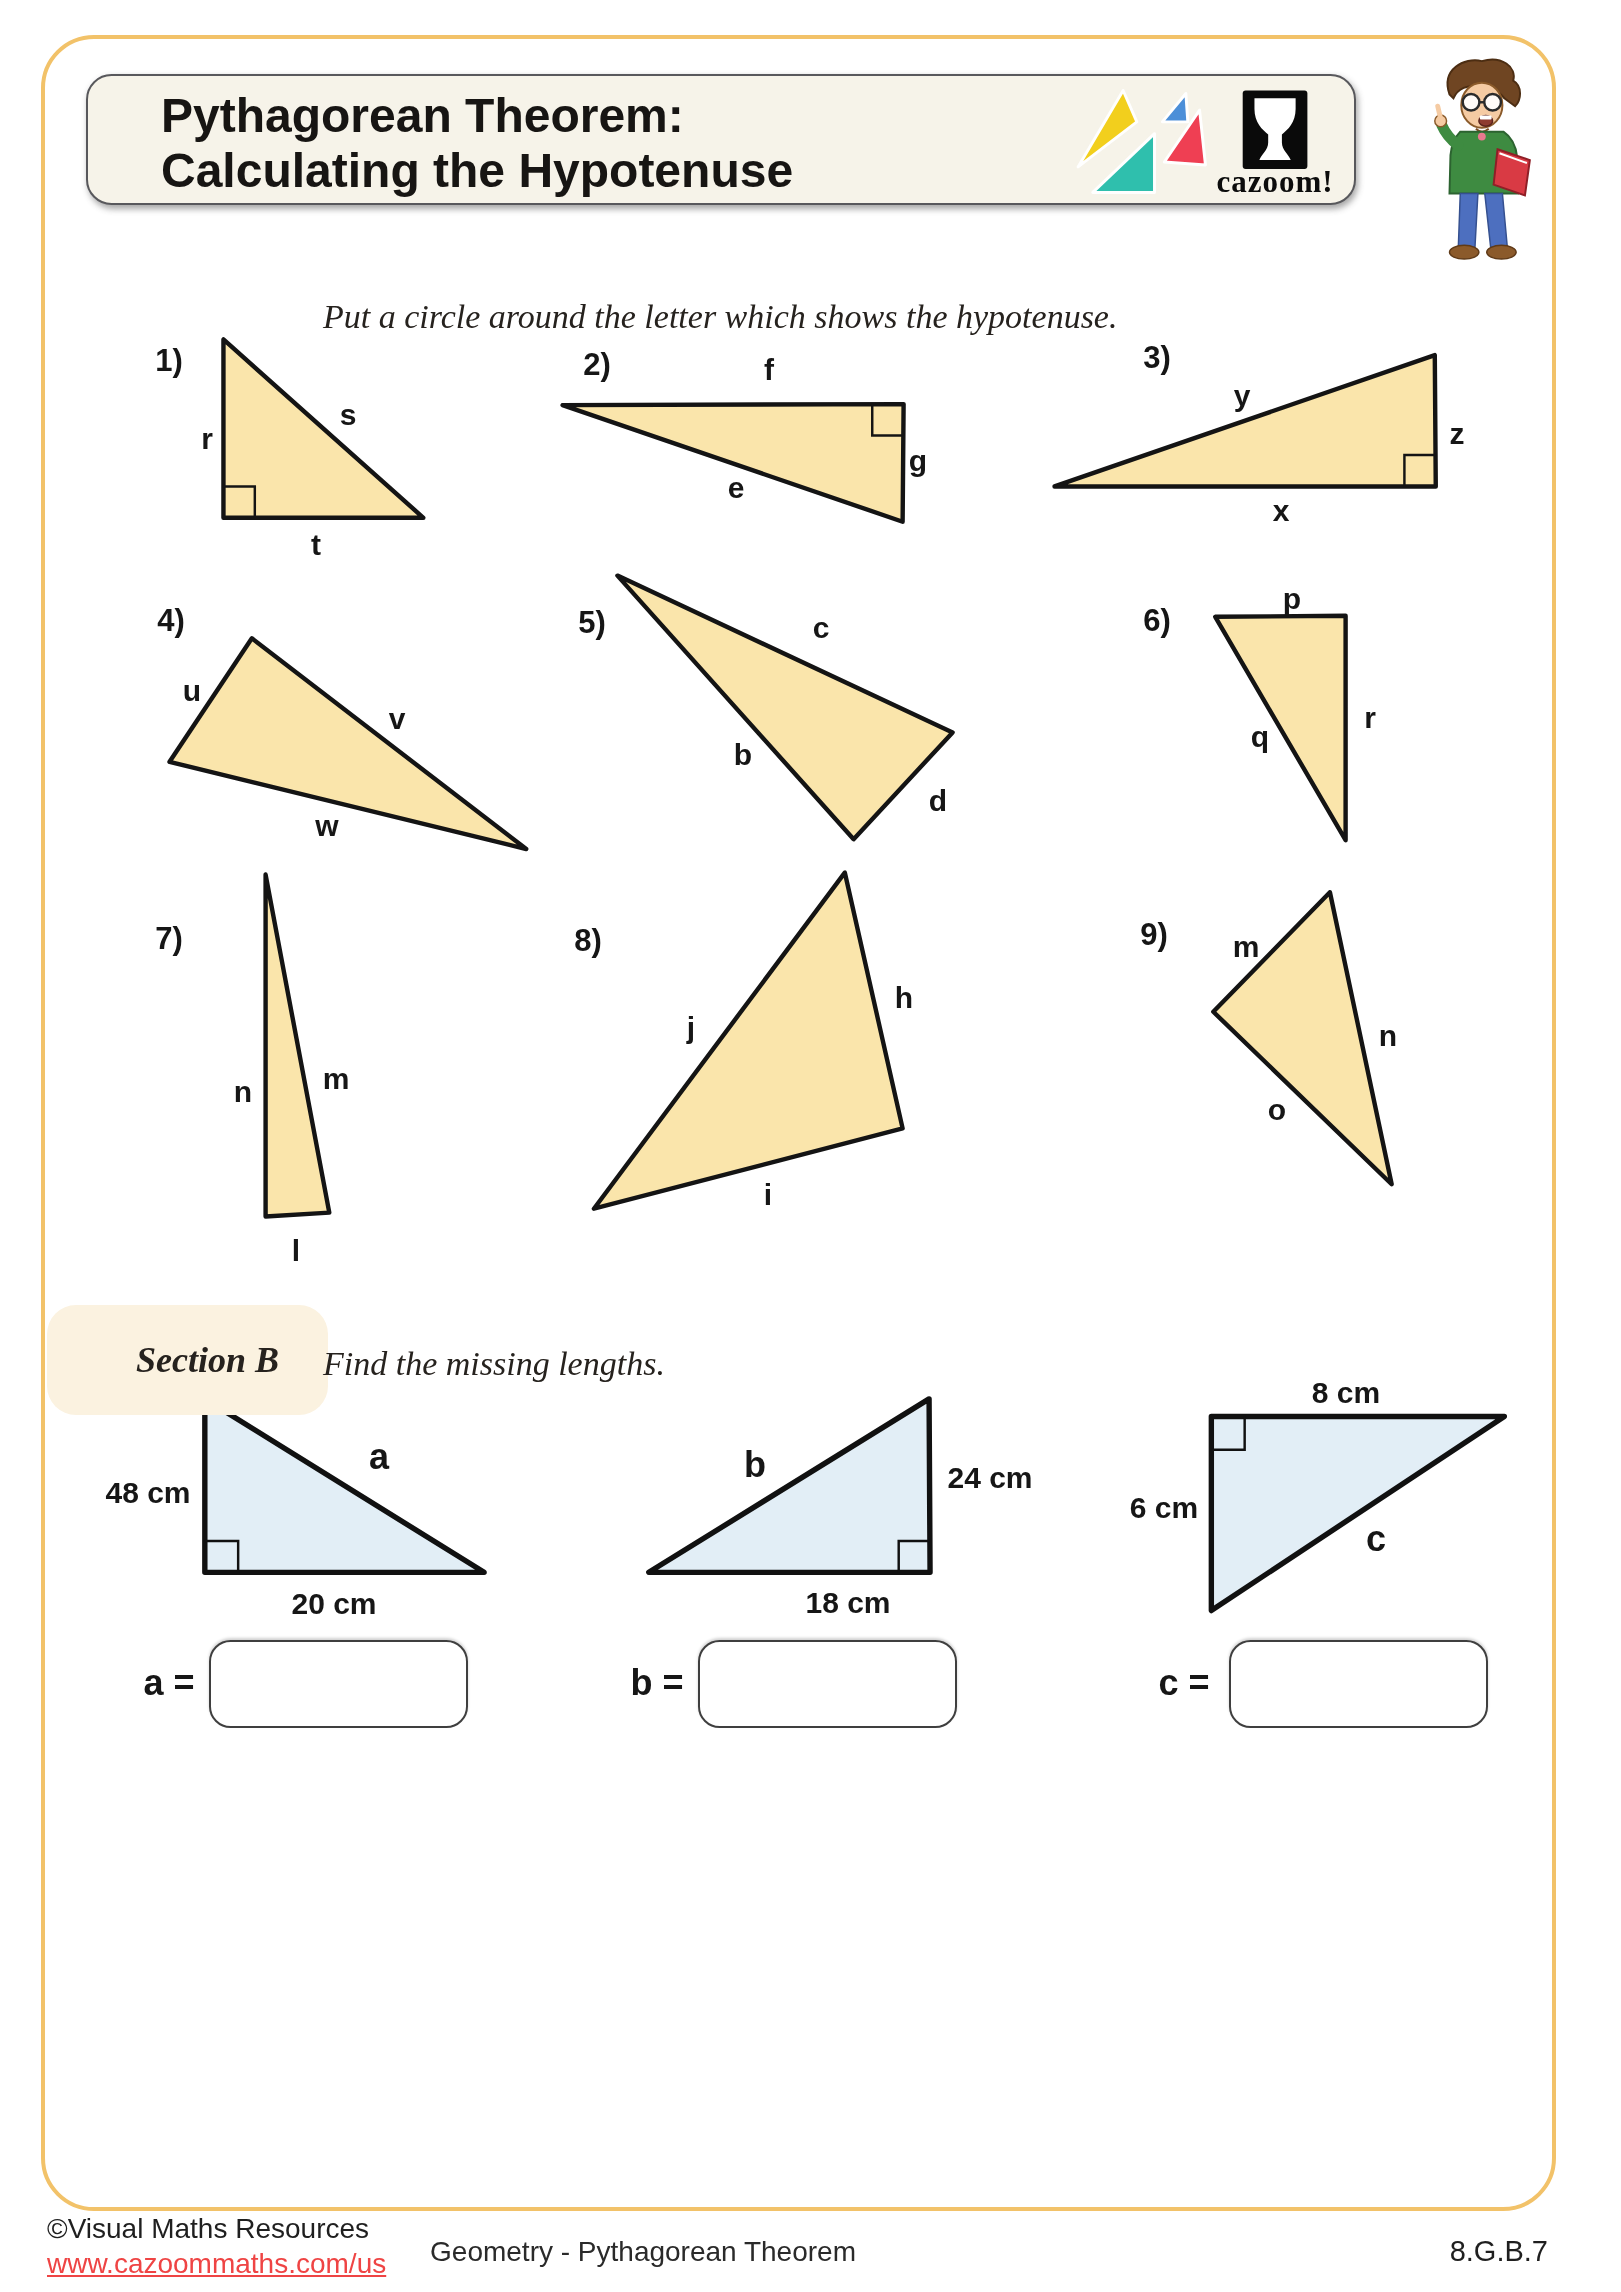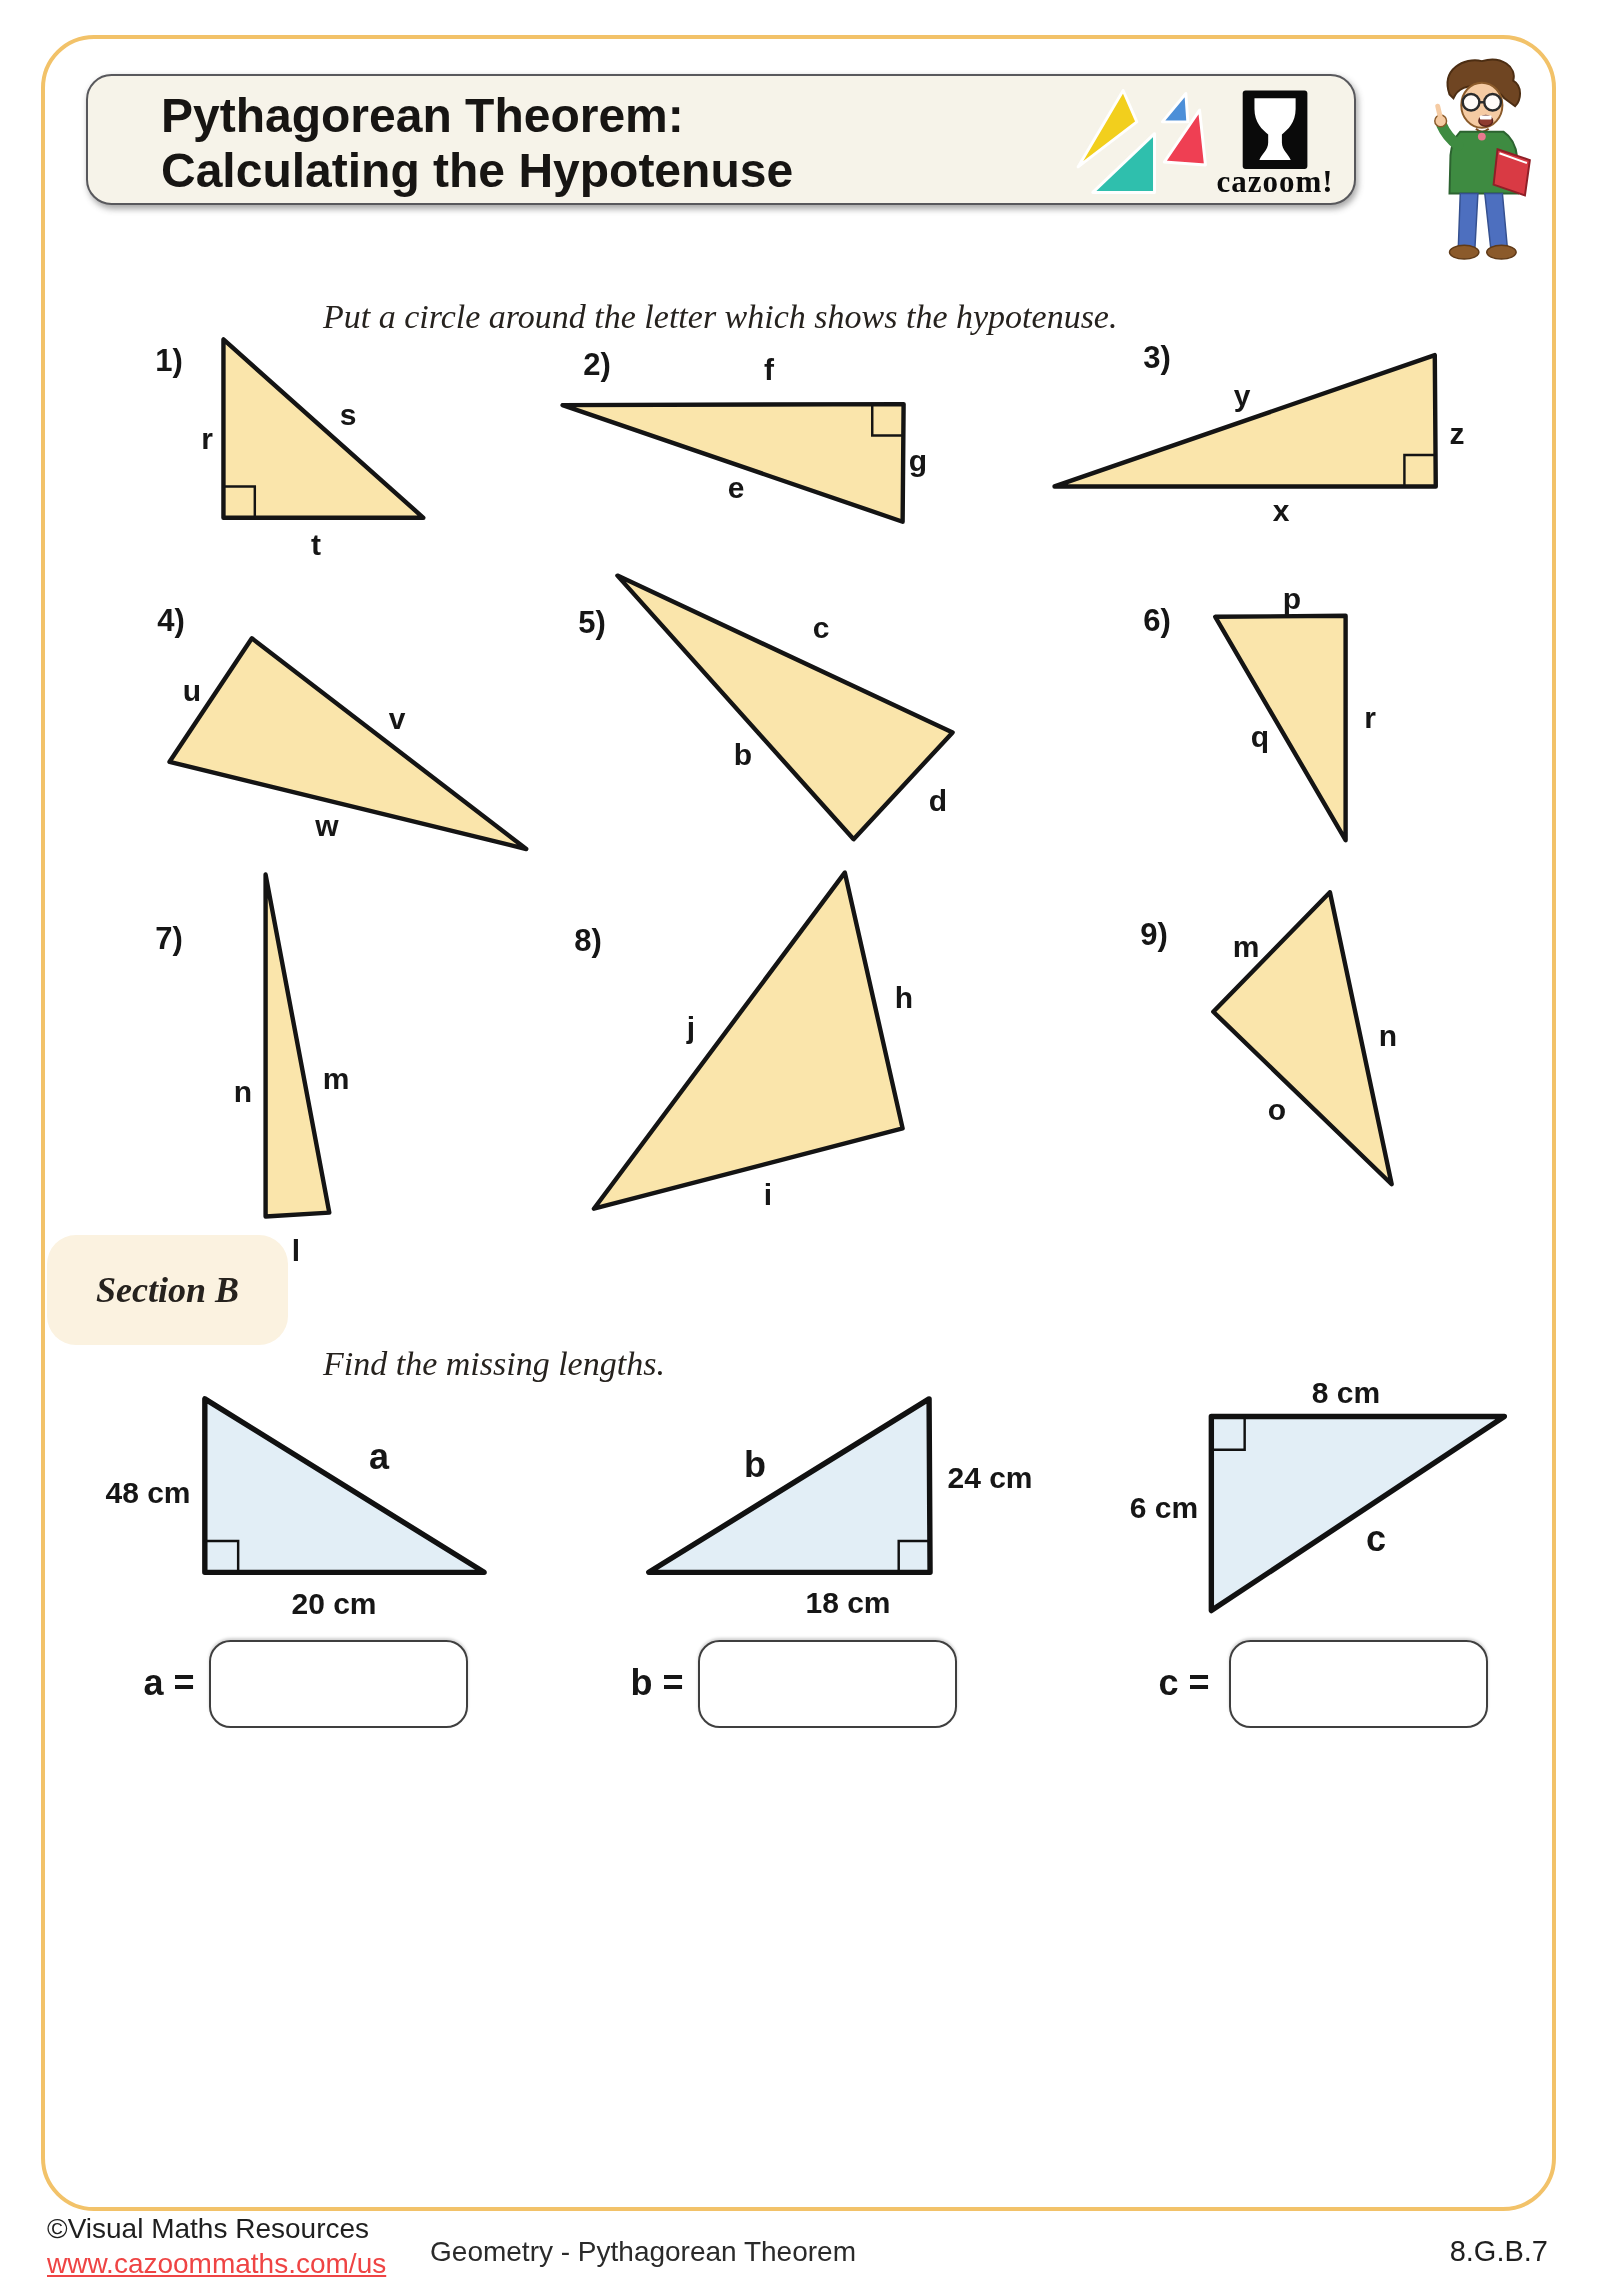--- a/index.html
+++ b/index.html
@@ -162,21 +162,21 @@
   <div class="lbl" style="left:296px;top:1251px;">l</div>
 
   <div class="lbl" style="left:691px;top:1028px;">j</div>
   <div class="lbl" style="left:904px;top:998px;">h</div>
   <div class="lbl" style="left:768px;top:1195px;">i</div>
 
   <div class="lbl" style="left:1246px;top:947px;">m</div>
   <div class="lbl" style="left:1388px;top:1036px;">n</div>
   <div class="lbl" style="left:1277px;top:1110px;">o</div>
 
-  <div class="section-tag" style="top:1235px;">
+  <div class="section-tag" style="top:1305px;padding-left:40px;">
     <span>Section B</span>
   </div>
   <div class="instruction" style="top:1364px;">Find the missing lengths.</div>
 
   <div class="lbl" style="left:148px;top:1493px;">48 cm</div>
   <div class="lbl" style="left:379px;top:1457px;font-size:36px;">a</div>
   <div class="lbl" style="left:334px;top:1604px;">20 cm</div>
 
   <div class="lbl" style="left:755px;top:1465px;font-size:36px;">b</div>
   <div class="lbl" style="left:990px;top:1478px;">24 cm</div>

